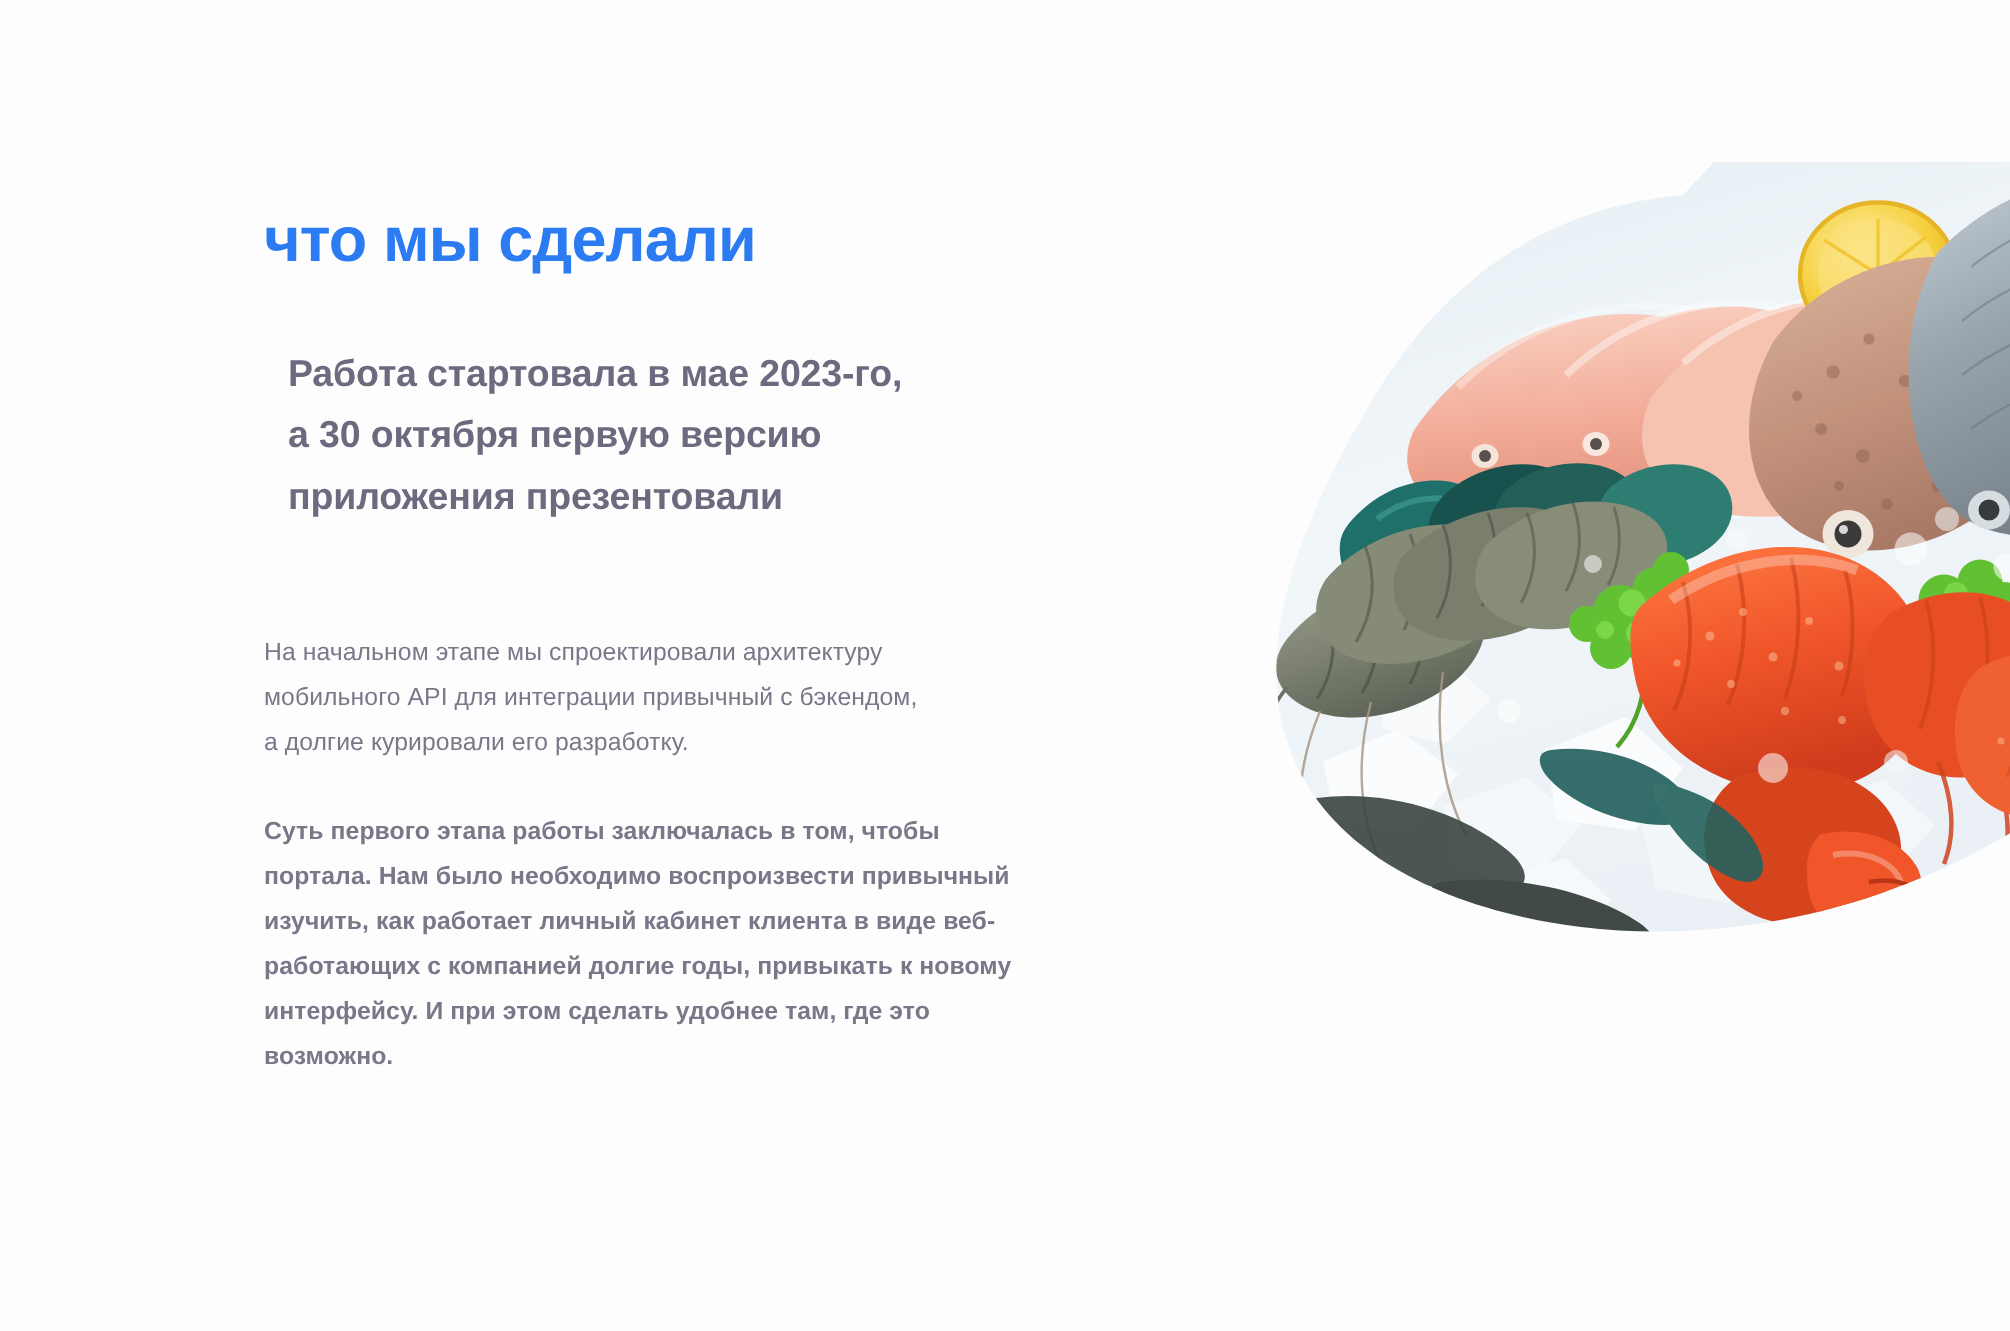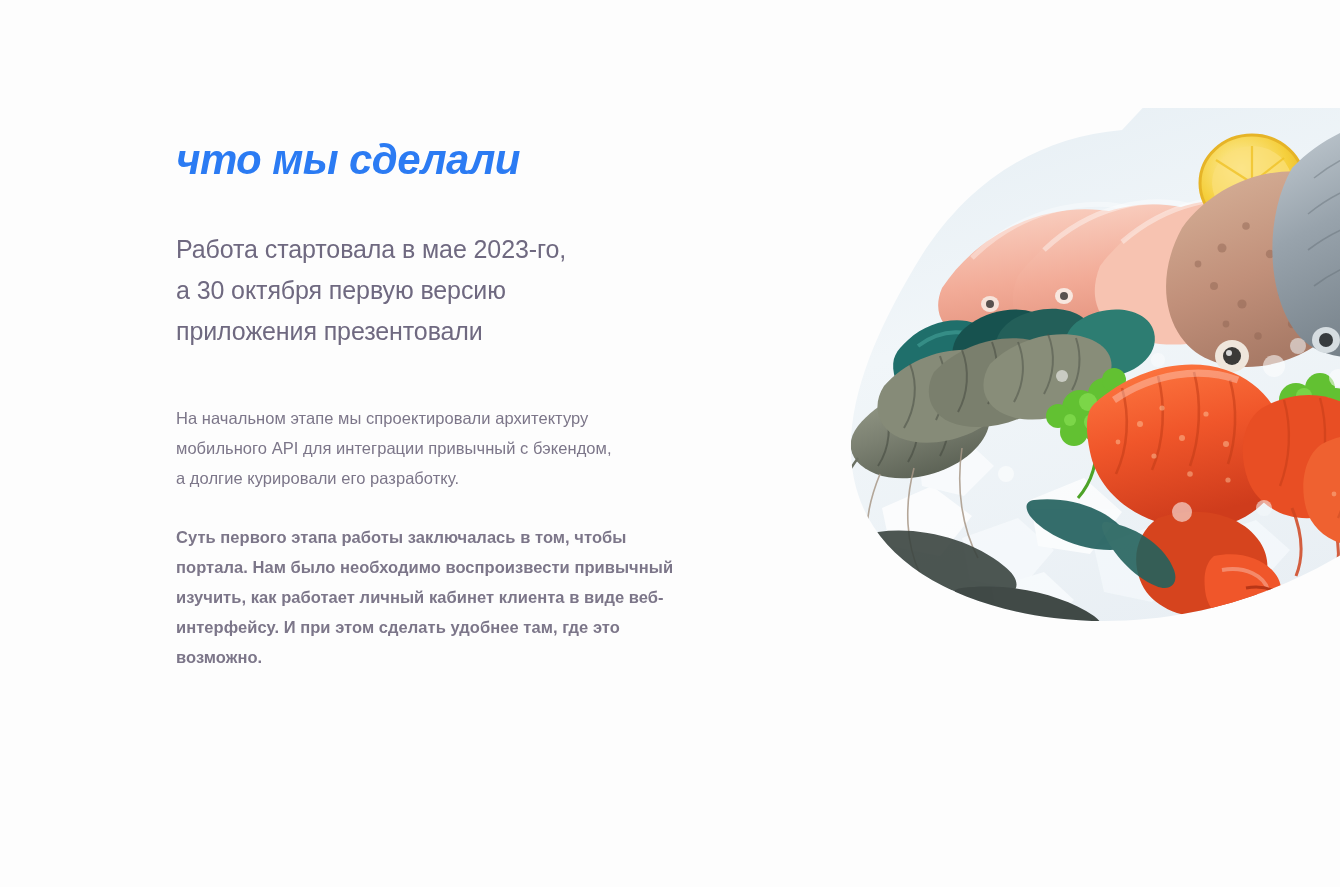--- a/index.html
+++ b/index.html
@@ -34,45 +34,45 @@
 
   #page-title {
     font-family: "Liberation Sans", sans-serif;
     font-size: 42px;
     font-weight: bold;
     letter-spacing: -0.6px;
     line-height: 52px;
     color: #2b7bf3;
     margin: 0;
     white-space: nowrap;
-    font-style: italic;
   }
 
   #subtitle-block {
     margin-top: 43px;
     font-size: 25px;
-    font-weight: normal;
+    font-weight: bold;
     line-height: 41px;
     color: #6f6980;
     letter-spacing: -0.1px;
+    margin-left: 16px;
   }
   #subtitle-block .sub-line {
     display: block;
     white-space: nowrap;
   }
 
   .body-paragraph {
     margin: 0;
     font-size: 16.5px;
     line-height: 30px;
     color: #7c7689;
     letter-spacing: 0.05px;
     width: 540px;
   }
-  #paragraph-1 { margin-top: 51px; }
+  #paragraph-1 { margin-top: 68px; }
   #paragraph-2 { margin-top: 29px; font-weight: bold; }
   .body-paragraph .body-line {
     display: block;
     white-space: nowrap;
   }
 
   
   #hero-image-wrap {
     position: absolute;
     left: 822px;
@@ -104,20 +104,21 @@
     <p class="body-paragraph" id="paragraph-1">
       <span class="body-line">На начальном этапе мы спроектировали архитектуру</span>
       <span class="body-line">мобильного API для интеграции привычный с бэкендом,</span>
       <span class="body-line">а долгие курировали его разработку.</span>
     </p>
 
     <p class="body-paragraph" id="paragraph-2">
       <span class="body-line">Суть первого этапа работы заключалась в том, чтобы</span>
       <span class="body-line">портала. Нам было необходимо воспроизвести привычный</span>
       <span class="body-line">изучить, как работает личный кабинет клиента в виде веб-</span>
+      <span class="body-line">работающих с компанией долгие годы, привыкать к новому</span>
       <span class="body-line">интерфейсу. И при этом сделать удобнее там, где это</span>
       <span class="body-line">возможно.</span>
     </p>
 
   </div>
 
   <div id="hero-image-wrap">
     <svg id="hero-image-svg" viewBox="0 0 530 530" xmlns="http://www.w3.org/2000/svg">
       <defs>
 

